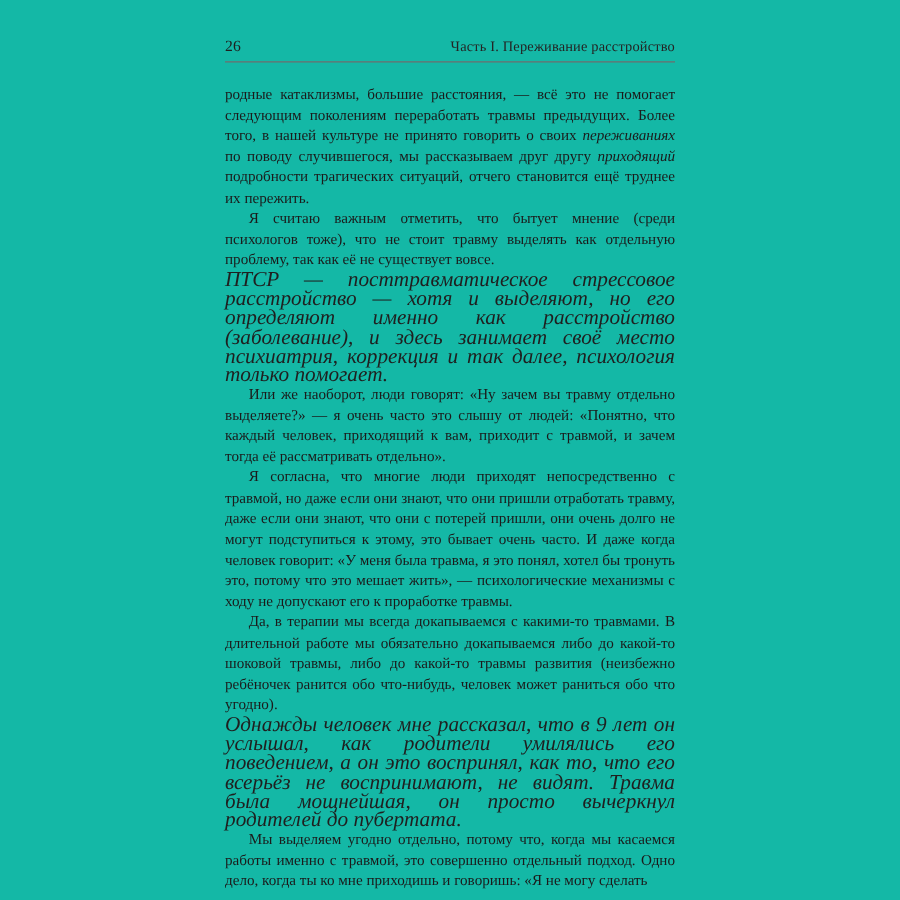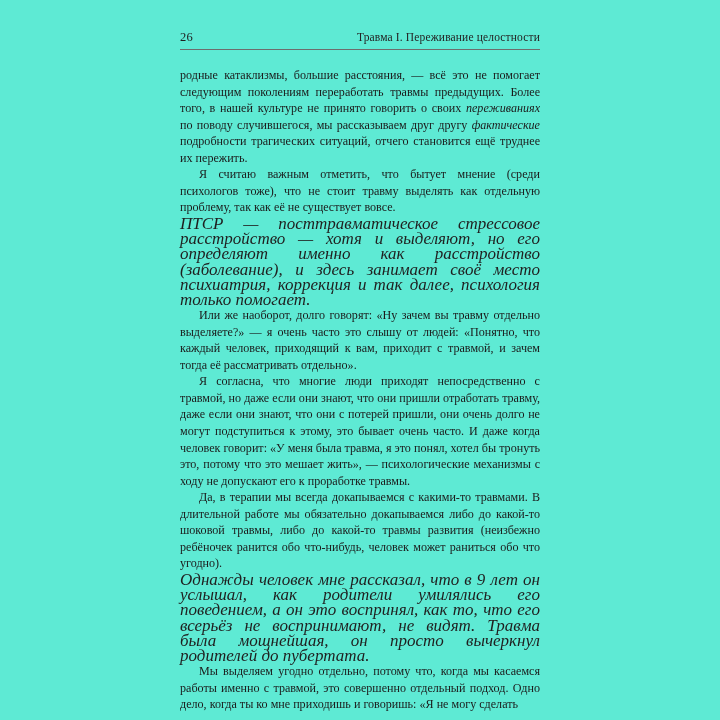--- a/index.html
+++ b/index.html
@@ -11,21 +11,21 @@
     width: 720px;
     height: 720px;
     overflow: hidden;
     font-family: "Liberation Serif", "DejaVu Serif", serif;
     color: #1b1b1b;
   }
   .page {
     position: relative;
     width: 720px;
     height: 720px;
-    background: #5eead4;
+    background: #14b8a6;
     box-sizing: border-box;
   }
   .content {
     position: absolute;
     left: 180px;
     top: 30px;
     width: 360px;
   }
   
   .runhead {
@@ -85,33 +85,33 @@
 </style>
 </head>
 <body>
 
 <div class="page">
 
   <div class="content">
 
     <div class="runhead">
       <span class="folio">26</span>
-      <span class="title">Травма I. Переживание целостности</span>
+      <span class="title">Часть I. Переживание расстройство</span>
     </div>
     <div class="rule"></div>
 
     <div class="body-block">
 
-      <p class="para noindent">родные катаклизмы, большие расстояния,&nbsp;— всё это не помогает следующим поколениям переработать травмы предыдущих. Более того, в нашей культуре не принято говорить о своих <em>пережи­ваниях</em> по поводу случившегося, мы рассказываем друг другу <em>фактические</em> подробности трагических ситуаций, отчего стано­вится ещё труднее их пережить.</p>
+      <p class="para noindent">родные катаклизмы, большие расстояния,&nbsp;— всё это не помогает следующим поколениям переработать травмы предыдущих. Более того, в нашей культуре не принято говорить о своих <em>пережи­ваниях</em> по поводу случившегося, мы рассказываем друг другу <em>приходящий</em> подробности трагических ситуаций, отчего стано­вится ещё труднее их пережить.</p>
 
       <p class="para">Я считаю важным отметить, что бытует мнение (среди психологов тоже), что не стоит травму выделять как отдельную проблему, так как её не существует вовсе.</p>
 
       <p class="note gap-note-before">ПТСР — посттравматическое стрессовое расстройство — хотя и выделяют, но его определяют именно как расстройство (заболевание), и здесь занимает своё место психиатрия, коррекция и так далее, психология только помогает.</p>
 
-      <p class="para gap-note-after">Или же наоборот, долго говорят: «Ну зачем вы травму отдельно выделяете?» — я очень часто это слышу от людей: «Понятно, что каждый человек, приходящий к вам, приходит с травмой, и зачем тогда её рассматривать отдельно».</p>
+      <p class="para gap-note-after">Или же наоборот, люди говорят: «Ну зачем вы травму отдельно выделяете?» — я очень часто это слышу от людей: «Понятно, что каждый человек, приходящий к вам, приходит с травмой, и зачем тогда её рассматривать отдельно».</p>
 
       <p class="para gap-small">Я согласна, что многие люди приходят непосредственно с травмой, но даже если они знают, что они пришли отработать травму, даже если они знают, что они с потерей пришли, они очень долго не могут подступиться к этому, это бывает очень часто. И даже когда человек говорит: «У меня была травма, я это понял, хотел бы тронуть это, потому что это мешает жить», — психологические механизмы с ходу не допускают его к проработке травмы.</p>
 
       <p class="para gap-small">Да, в терапии мы всегда докапываемся с какими-то травмами. В длительной работе мы обязательно докапываемся либо до какой-то шоковой травмы, либо до какой-то травмы развития (неизбежно ребёночек ранится обо что-нибудь, человек может раниться обо что угодно).</p>
 
       <p class="note gap-note-before">Однажды человек мне рассказал, что в 9 лет он услышал, как родители умилялись его поведением, а он это воспринял, как то, что его всерьёз не воспринимают, не видят. Травма была мощнейшая, он просто вычеркнул родителей до пубертата.</p>
 
       <p class="para gap-note-after">Мы выделяем угодно отдельно, потому что, когда мы касаемся работы именно с травмой, это совершенно отдельный подход. Одно дело, когда ты ко мне приходишь и говоришь: «Я не могу сделать</p>
 
     </div>

